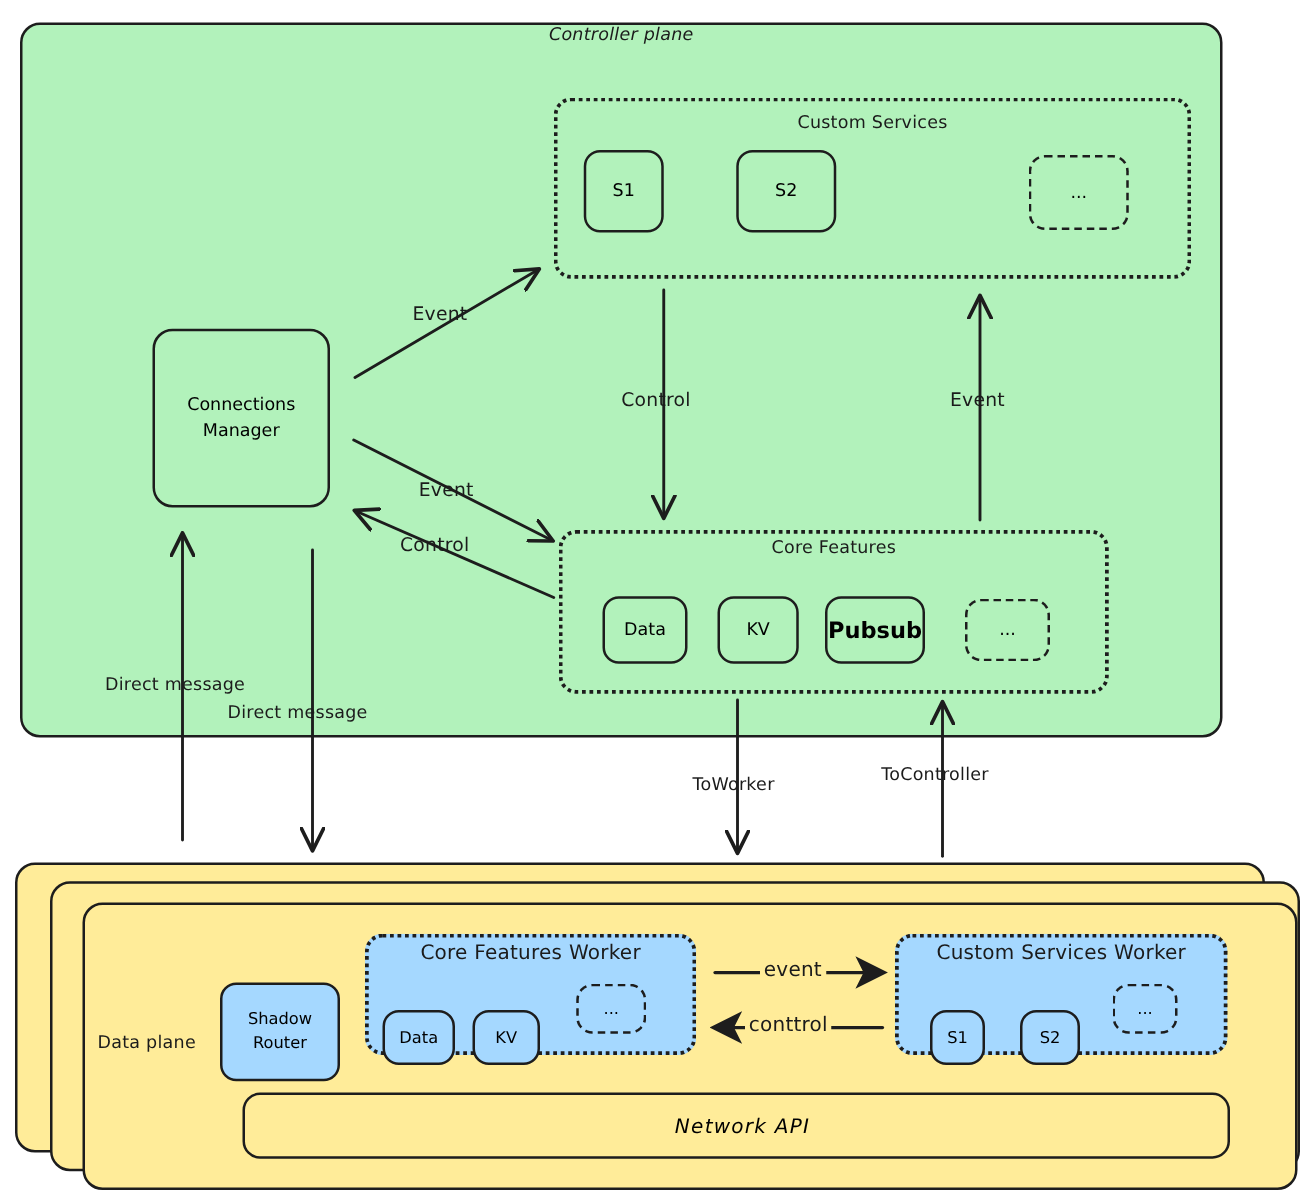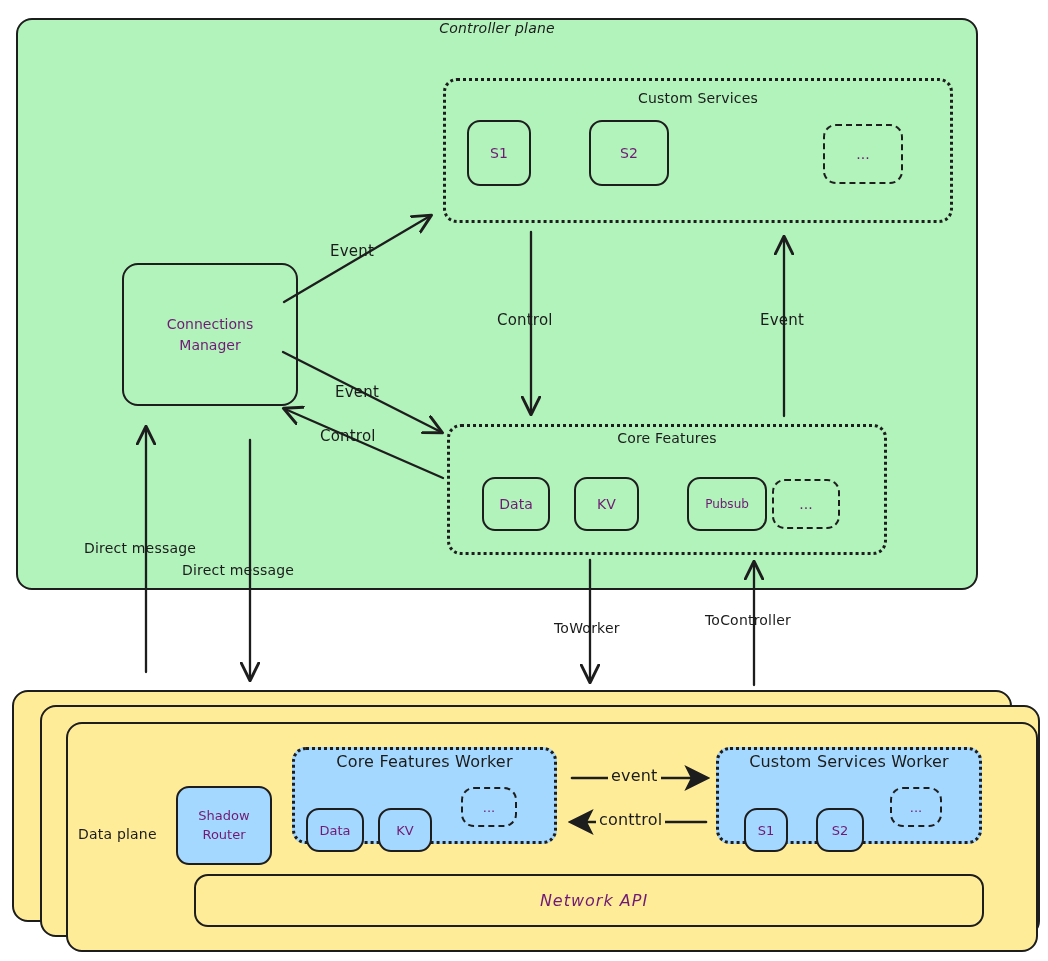--- a/index.html
+++ b/index.html
@@ -87,42 +87,42 @@
   
   .node {
     position: absolute;
     border: 2.4px solid #1d1d1d;
     border-radius: 13px;
     box-sizing: border-box;
     display: flex;
     align-items: center;
     justify-content: center;
     text-align: center;
-    color: #701a75;
+    color: #000000;
   }
   .node.solid-green { background: #b2f2bb; }
   .node.solid-blue  { background: #a5d8ff; margin-top: 23px; }
   .node.dashed {
     border-style: dashed;
     border-width: 2.6px;
     background: transparent;
   }
 
   
   .conn-manager {
-    left: 122px; top: 263px; width: 176px; height: 143px;
+    left: 122px; top: 263px; width: 142px; height: 143px;
     font-size: 14px; border-radius: 16px; line-height: 1.45;
   }
   .s1-ctrl  { left: 467px; top: 120px; width: 64px;  height: 66px; font-size: 14px; }
   .s2-ctrl  { left: 589px; top: 120px; width: 80px;  height: 66px; font-size: 14px; }
   .dots-ctrl{ left: 823px; top: 124px; width: 80px;  height: 60px; font-size: 14px; }
 
   .data-ctrl  { left: 482px; top: 477px; width: 68px;  height: 54px; font-size: 14px; }
   .kv-ctrl    { left: 574px; top: 477px; width: 65px;  height: 54px; font-size: 14px; }
-  .pubsub-ctrl{ left: 687px; top: 477px; width: 80px;  height: 54px; font-size: 12px; }
+  .pubsub-ctrl{ left: 660px; top: 477px; width: 80px;  height: 54px; font-size: 18px; font-weight: bold; }
   .dots-core  { left: 772px; top: 479px; width: 68px;  height: 50px; font-size: 14px; }
 
   
   .shadow-router {
     left: 176px; top: 763px; width: 96px; height: 79px;
     font-size: 13px; line-height: 1.45;
   }
   .data-w { left: 306px; top: 785px; width: 58px; height: 44px; font-size: 13px; }
   .kv-w   { left: 378px; top: 785px; width: 54px; height: 44px; font-size: 13px; }
   .dots-w { left: 461px; top: 787px; width: 56px; height: 40px; font-size: 13px; }

